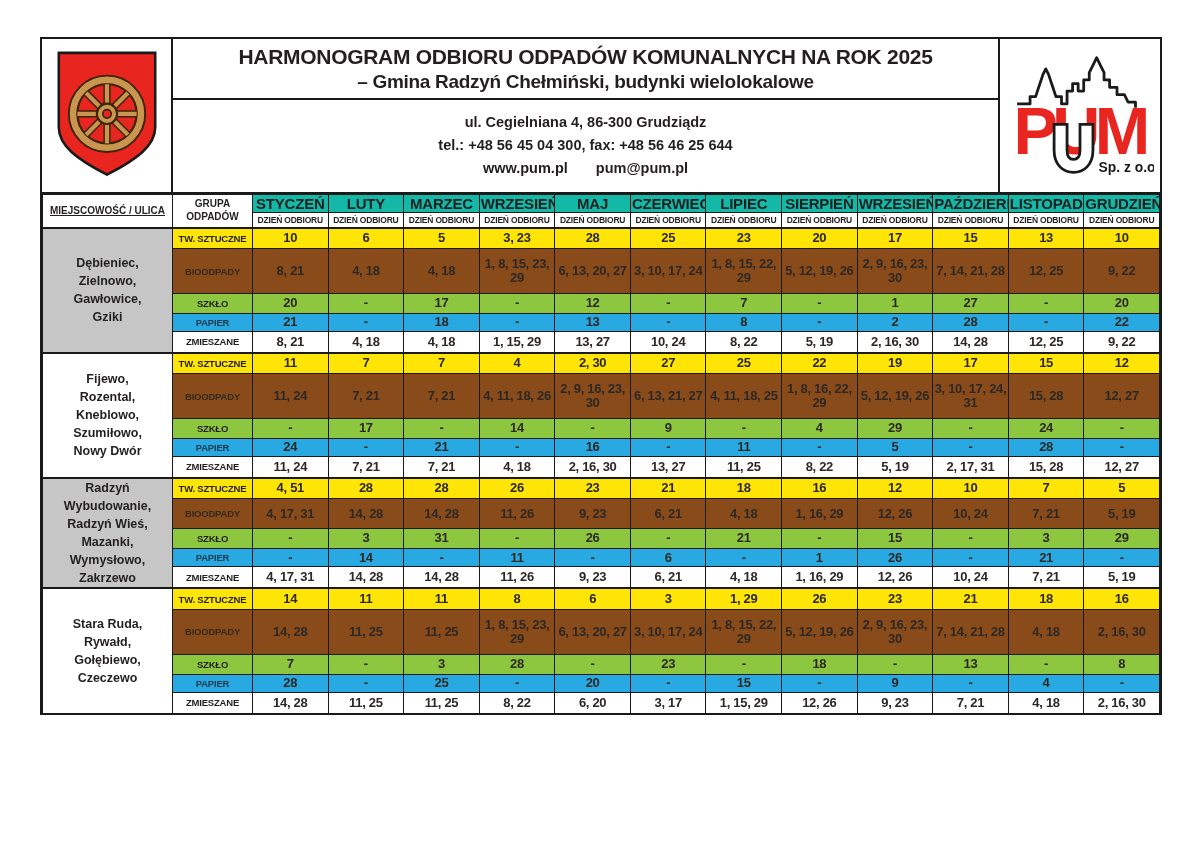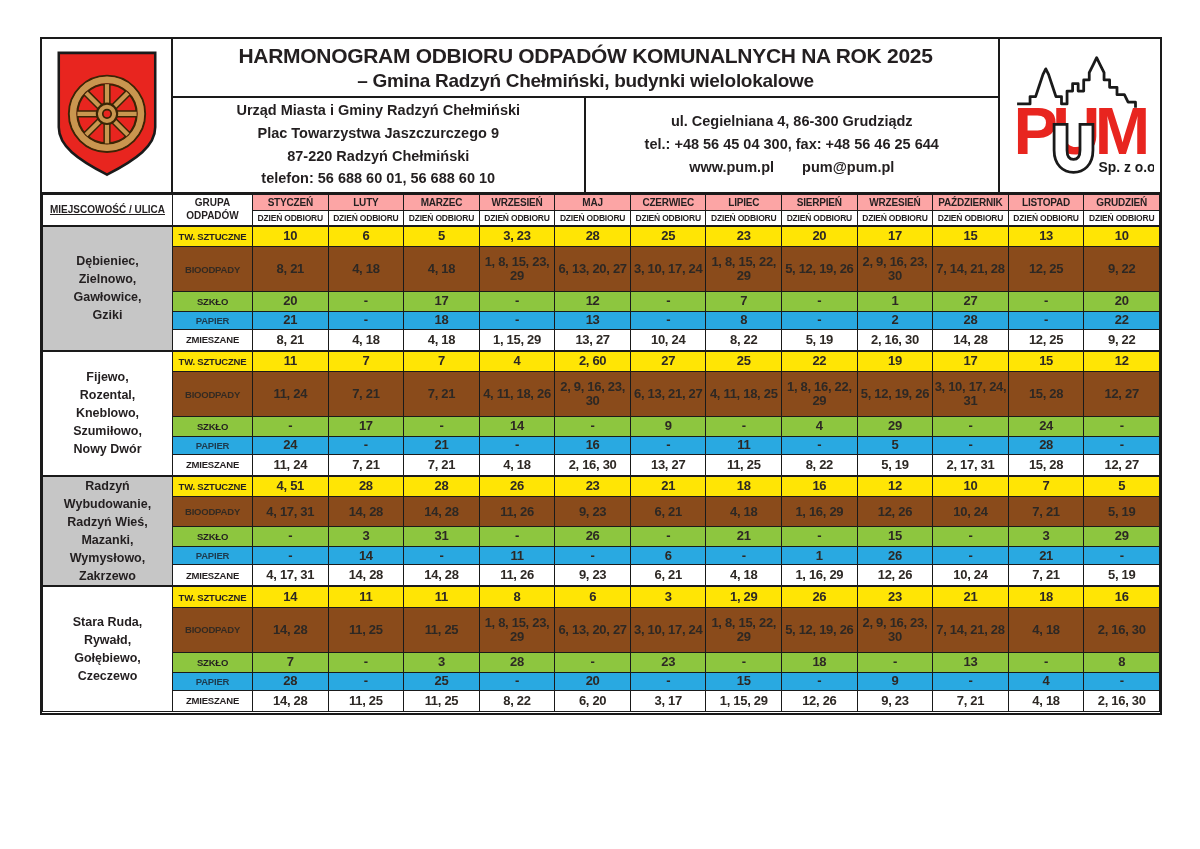--- a/index.html
+++ b/index.html
@@ -45,21 +45,21 @@
     width:100%; border-collapse:collapse; table-layout:fixed;
   }
   table.schedule th, table.schedule td {
     border:1px solid #1a1a1a; text-align:center; vertical-align:middle;
     overflow:hidden; padding:0 1px;
   }
   col.c-loc { width:130px; }
   col.c-grp { width:80px; }
   th.loc-h { font-size:10px; font-weight:bold; background:#fff;text-decoration:underline; }
   th.grp-h { font-size:10px; font-weight:bold; background:#fff; white-space:pre-line; line-height:1.25; }
-  th.month-h { font-size:10px; font-weight:bold; height:16px; background:#fca5a5; letter-spacing:-0.2px; }
+  th.month-h { font-size:15px; font-weight:bold; height:16px; background:#14b8a6; letter-spacing:-0.2px; }
   th.day-h { font-size:8.5px; font-weight:bold; height:15px; background:#fff; letter-spacing:-0.2px; }
   td.loc-cell {
     font-size:12.5px; font-weight:bold; white-space:pre-line; line-height:1.45;
     background:#fff; padding:0 2px;
   }
   td.loc-cell.shaded { background:#c6c6c6; }
   td.wt-label { font-size:9.5px; font-weight:bold; letter-spacing:-0.2px; }
   td.val { font-size:13px; font-weight:bold; line-height:1.08; letter-spacing:-0.3px; color:#2d2824; }
   tr.group-start td { border-top:2px solid #1a1a1a; }
   tr.rt-0 { height:21px; }
@@ -98,26 +98,20 @@
         <circle cx="65" cy="78" r="5" fill="#e8251f" stroke="#3a2505" stroke-width="2"></circle>
       </svg>
     </div>
 
     <div class="header-center">
       <div class="title-block">
         <div class="title-line">HARMONOGRAM ODBIORU ODPADÓW KOMUNALNYCH NA ROK 2025</div>
         <div class="subtitle-line">– Gmina Radzyń Chełmiński, budynki wielolokalowe</div>
       </div>
       <div class="address-row">
-        <div class="address-col office">
-          <div class="address-line">Urząd Miasta i Gminy Radzyń Chełmiński</div>
-          <div class="address-line">Plac Towarzystwa Jaszczurczego 9</div>
-          <div class="address-line">87-220 Radzyń Chełmiński</div>
-          <div class="address-line">telefon: 56 688 60 01, 56 688 60 10</div>
-        </div>
         <div class="address-col">
           <div class="address-line">ul. Cegielniana 4, 86-300 Grudziądz</div>
           <div class="address-line">tel.: +48 56 45 04 300, fax: +48 56 46 25 644</div>
           <div class="address-line"><span>www.pum.pl</span><span class="gap"></span><span>pum@pum.pl</span></div>
         </div>
       </div>
     </div>
 
     <div class="logo-cell">
       <svg width="148" height="140" viewBox="0 0 160 150">
@@ -251,21 +245,21 @@
           <td class="loc-cell" rowspan="5">Fijewo,
 Rozental,
 Kneblowo,
 Szumiłowo,
 Nowy Dwór</td>
           <td class="wt-label" style="background: rgb(255, 229, 5); color: rgb(35, 31, 32);">TW. SZTUCZNE</td>
           <td class="val" style="background: rgb(255, 229, 5);">11</td>
           <td class="val" style="background: rgb(255, 229, 5);">7</td>
           <td class="val" style="background: rgb(255, 229, 5);">7</td>
           <td class="val" style="background: rgb(255, 229, 5);">4</td>
-          <td class="val" style="background: rgb(255, 229, 5);">2, 60</td>
+          <td class="val" style="background: rgb(255, 229, 5);">2, 30</td>
           <td class="val" style="background: rgb(255, 229, 5);">27</td>
           <td class="val" style="background: rgb(255, 229, 5);">25</td>
           <td class="val" style="background: rgb(255, 229, 5);">22</td>
           <td class="val" style="background: rgb(255, 229, 5);">19</td>
           <td class="val" style="background: rgb(255, 229, 5);">17</td>
           <td class="val" style="background: rgb(255, 229, 5);">15</td>
           <td class="val" style="background: rgb(255, 229, 5);">12</td>
         </tr>
         <tr class="rt-1">
           <td class="wt-label" style="background: rgb(138, 75, 27); color: rgb(51, 42, 34);">BIOODPADY</td>

